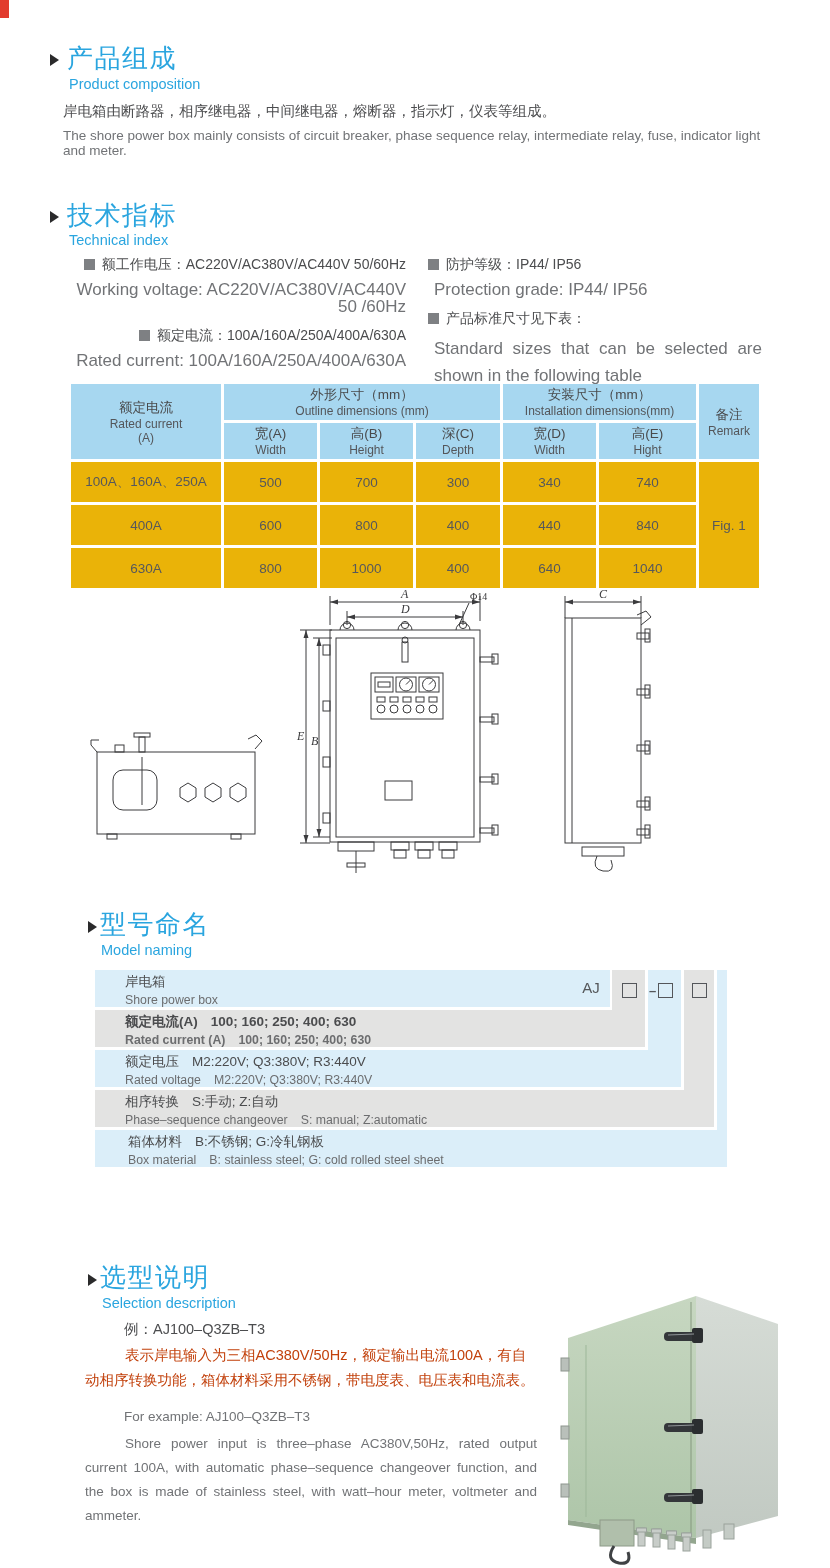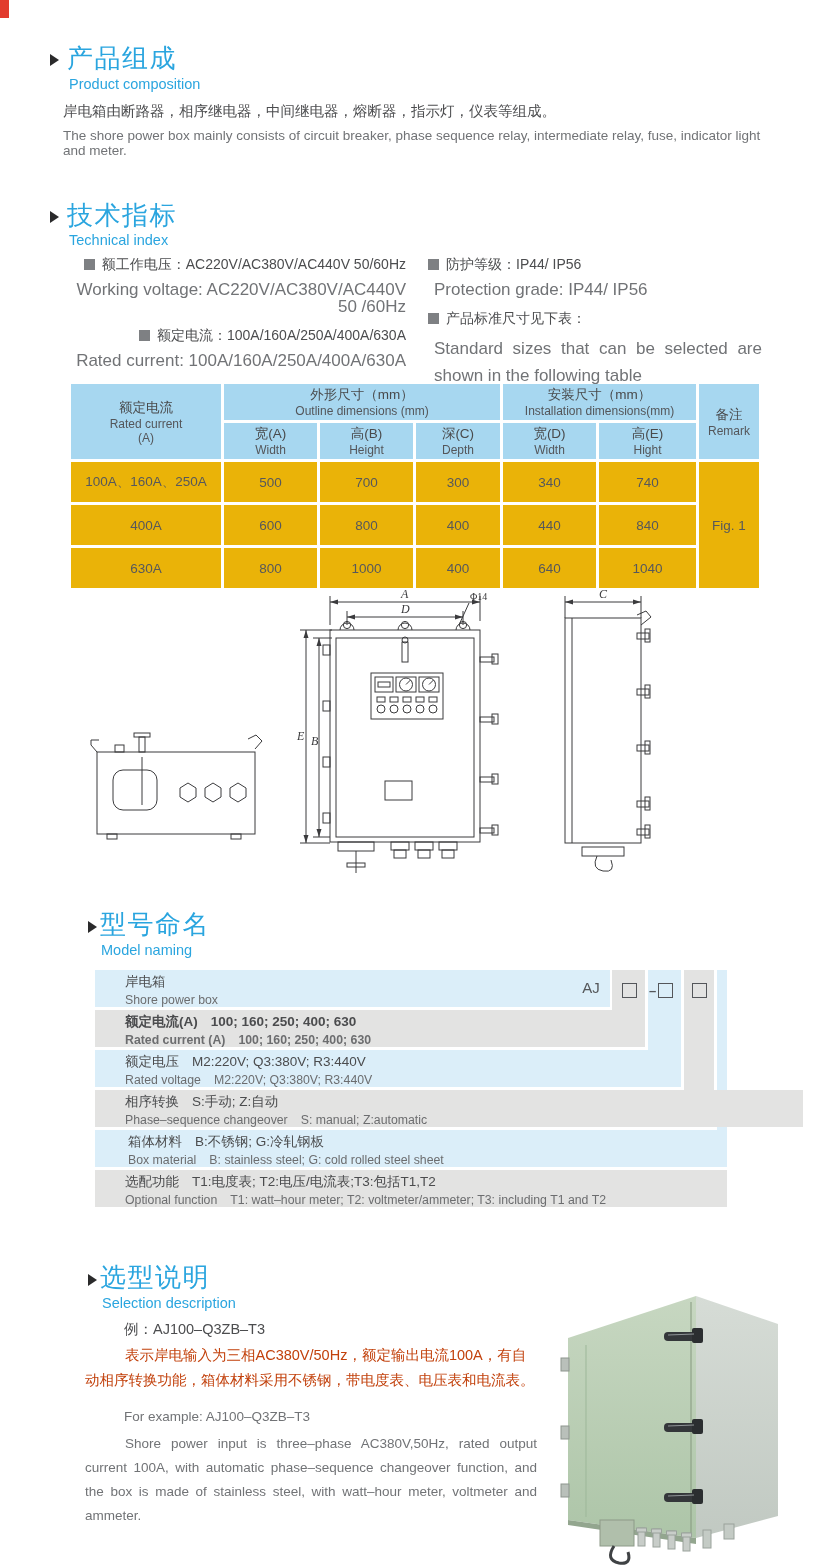--- a/index.html
+++ b/index.html
@@ -324,31 +324,27 @@
       <div class="mn-en"><span class="mn-label">Shore power box</span></div>
     </div>
     <div class="mn-row gray" style="top:40px;width:550px;font-weight:bold;">
       <div class="mn-zh"><span class="mn-label">额定电流(A)</span><span>100; 160; 250; 400; 630</span></div>
       <div class="mn-en"><span class="mn-label">Rated current (A)</span><span>100; 160; 250; 400; 630</span></div>
     </div>
     <div class="mn-row blue" style="top:80px;width:586px;">
       <div class="mn-zh"><span class="mn-label">额定电压</span><span>M2:220V;  Q3:380V;  R3:440V</span></div>
       <div class="mn-en"><span class="mn-label">Rated voltage</span><span>M2:220V;  Q3:380V;  R3:440V</span></div>
     </div>
-    <div class="mn-row gray" style="top:120px;width:708px;">
+    <div class="mn-row gray" style="top:120px;width:619px;">
       <div class="mn-zh"><span class="mn-label">相序转换</span><span>S:手动; Z:自动</span></div>
       <div class="mn-en"><span class="mn-label">Phase–sequence changeover</span><span>S: manual;  Z:automatic</span></div>
     </div>
     <div class="mn-row blue" style="top:160px;width:632px;padding-left:33px;">
       <div class="mn-zh"><span class="mn-label">箱体材料</span><span>B:不锈钢;  G:冷轧钢板</span></div>
       <div class="mn-en"><span class="mn-label">Box material</span><span>B: stainless steel; G: cold rolled steel sheet</span></div>
-    </div>
-    <div class="mn-row gray" style="top:200px;width:632px;">
-      <div class="mn-zh"><span class="mn-label">选配功能</span><span>T1:电度表;  T2:电压/电流表;T3:包括T1,T2</span></div>
-      <div class="mn-en"><span class="mn-label">Optional function</span><span>T1: watt–hour meter; T2: voltmeter/ammeter; T3: including T1 and T2</span></div>
     </div>
 
     <div class="mn-prefix" style="left:478px;top:9px;width:36px;">AJ</div>
     <div class="mn-sym" style="left:527px;"><span class="code-box"></span></div>
     <div class="mn-sym" style="left:554px;"><span class="dash">–</span><span class="code-box"></span></div>
     <div class="mn-sym" style="left:597px;"><span class="code-box"></span></div>
   </div>
 
   <div class="abs arrow" style="left:88px;top:1274px;"></div>
   <div class="abs sec-title-zh" style="left:100px;top:1263px;">选型说明</div>

